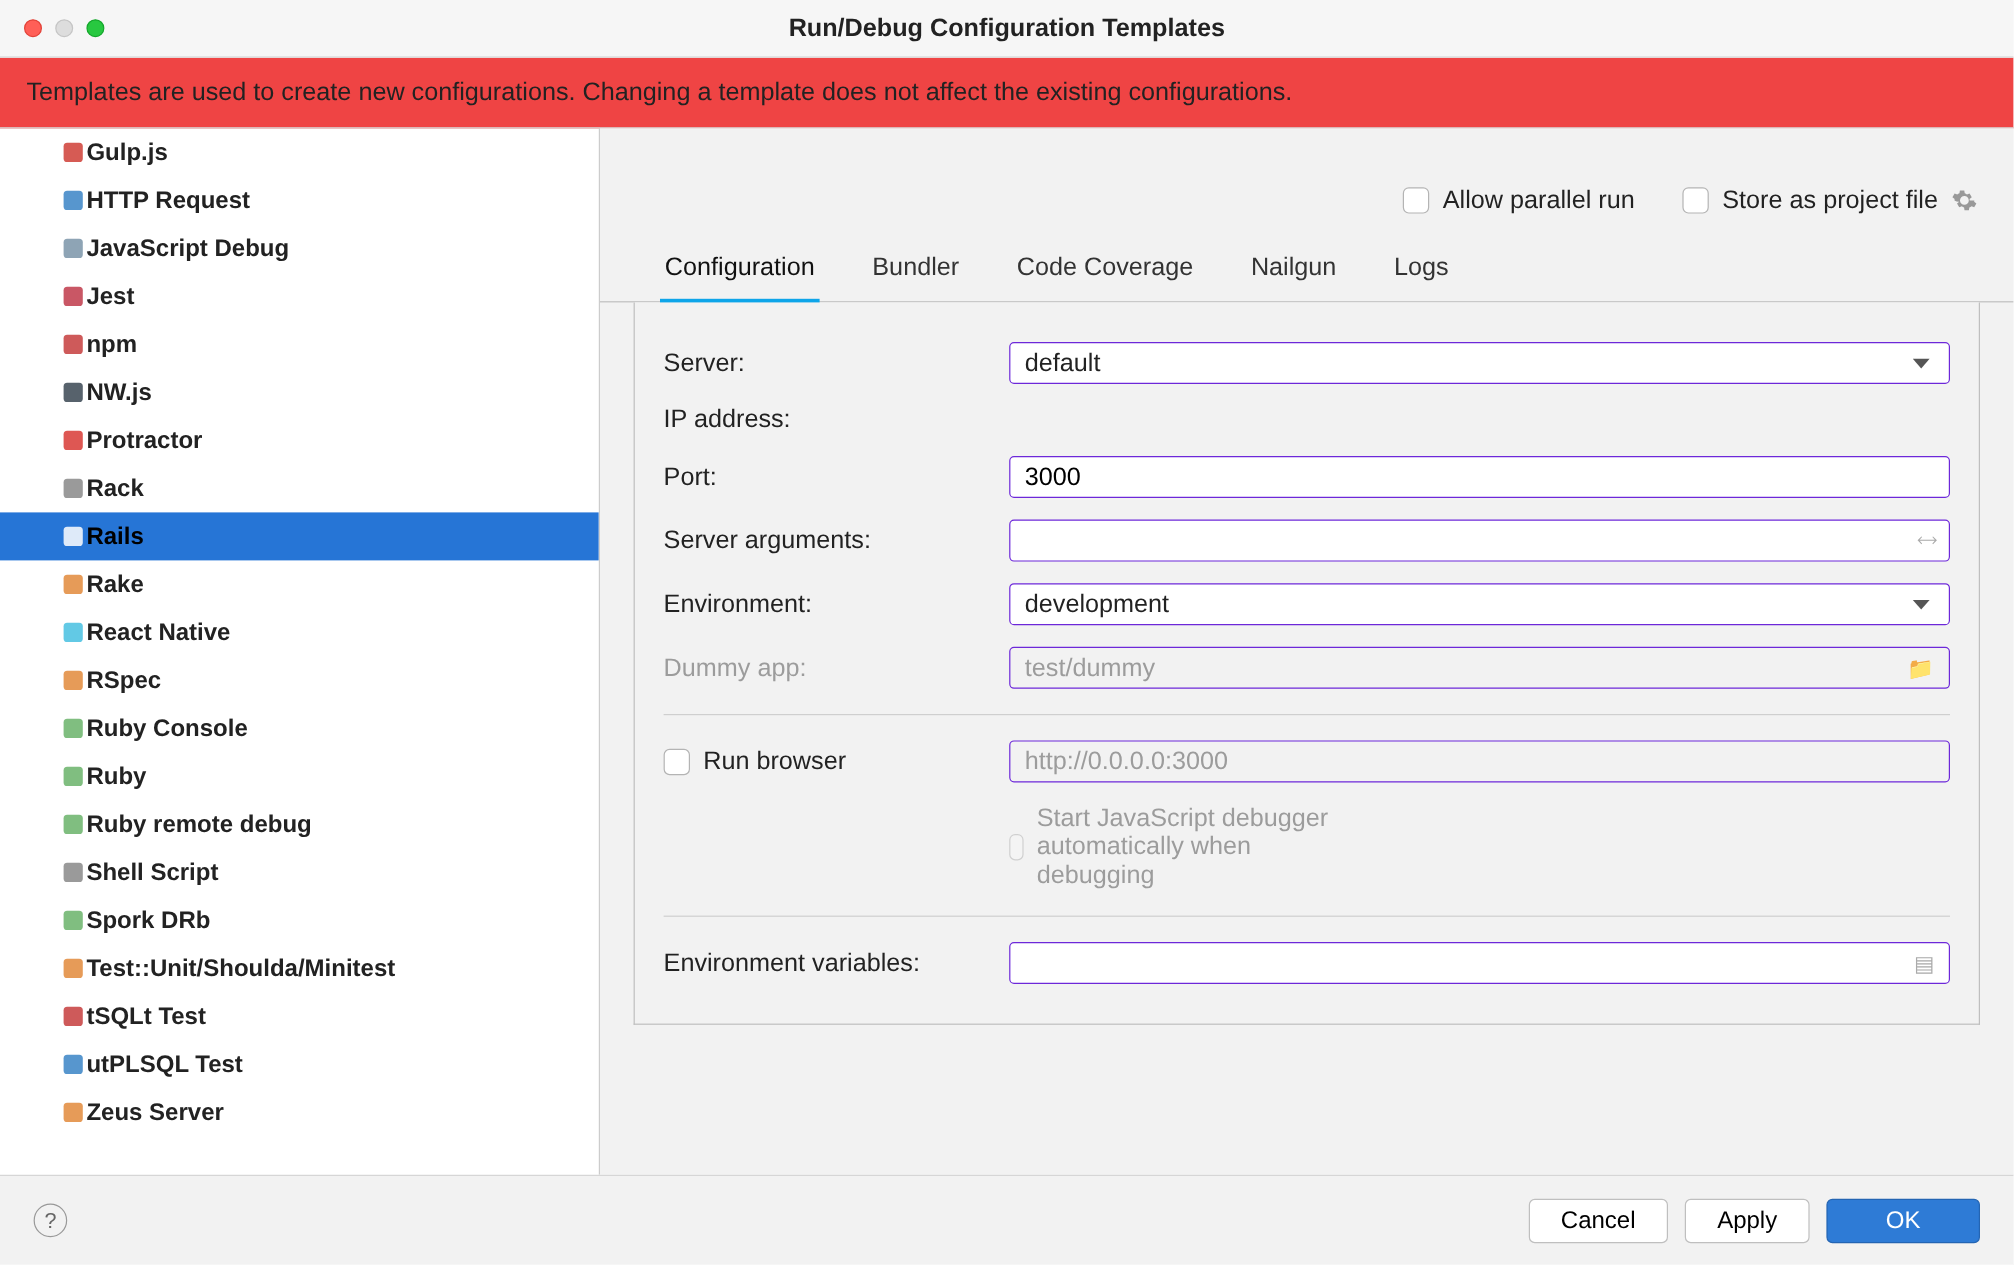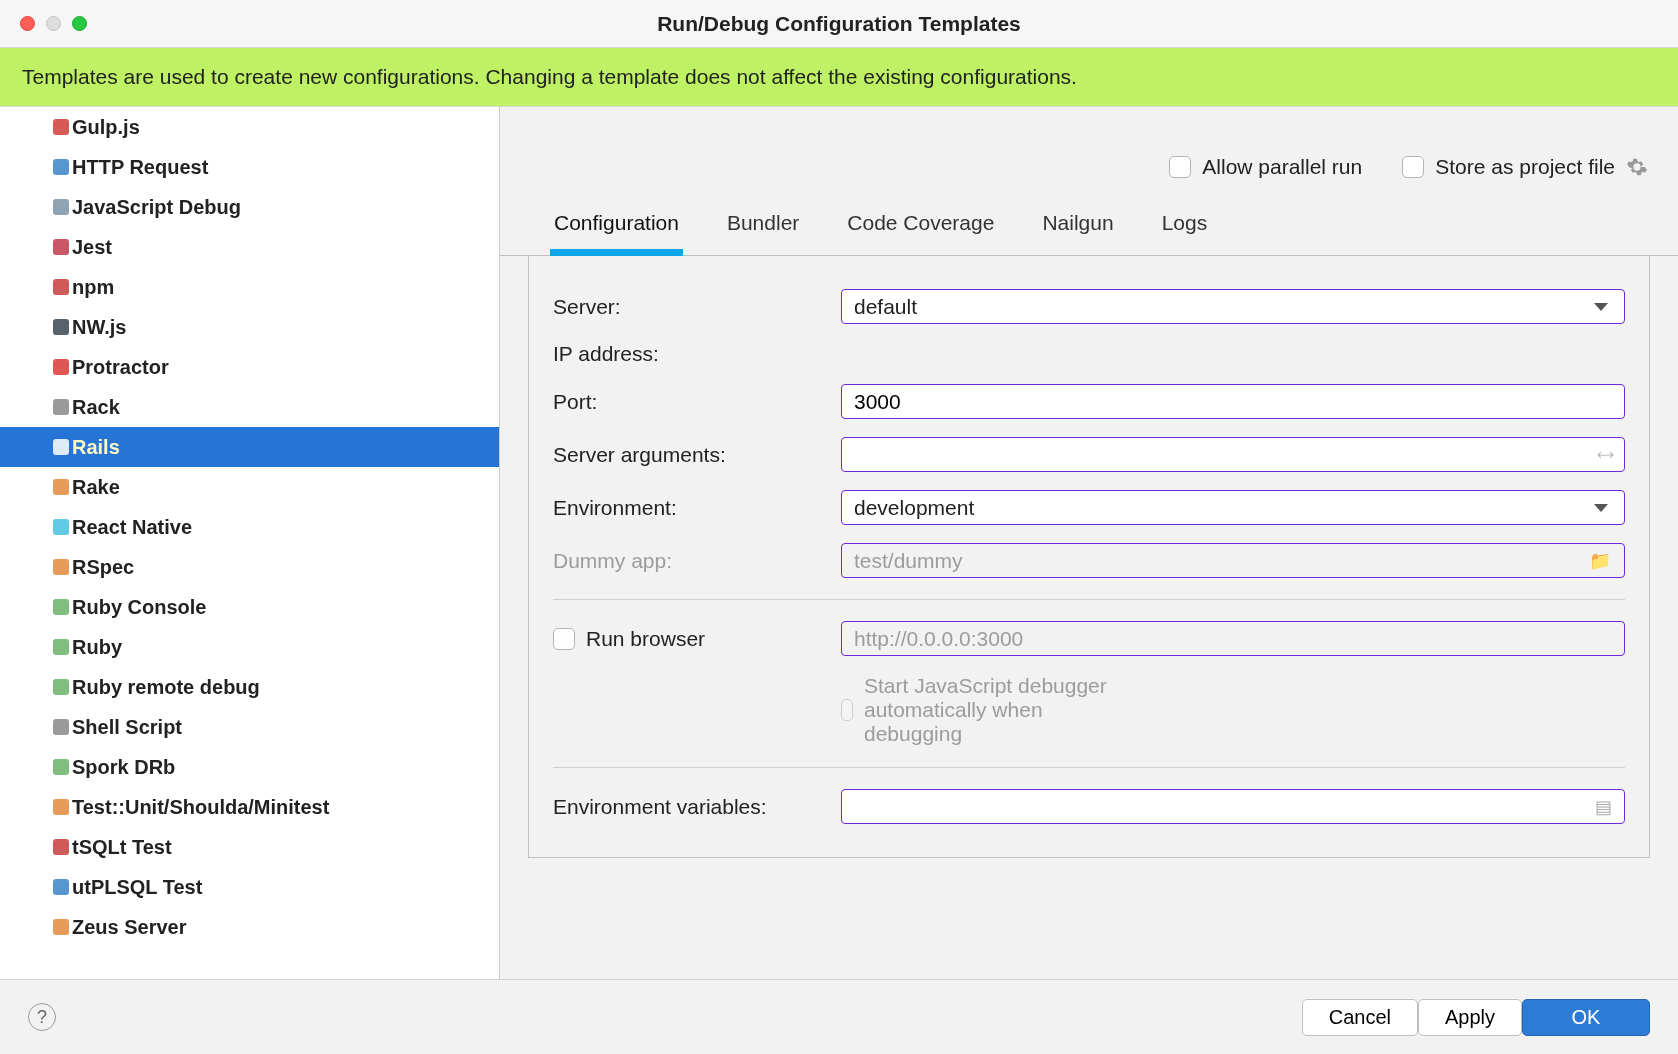--- a/index.html
+++ b/index.html
@@ -4,47 +4,47 @@
 <style>
 *{box-sizing:border-box;margin:0;padding:0;font-family:-apple-system,BlinkMacSystemFont,"Segoe UI",Arial,sans-serif;}
 body{background:#fff;width:1678px;height:1054px;overflow:hidden;display:flex;flex-direction:column;}
 .titlebar{height:48px;display:flex;align-items:center;border-bottom:1px solid #d6d6d6;position:relative;background:#f6f6f6;}
 .traffic{display:flex;gap:11px;padding-left:20px;}
 .tdot{width:15px;height:15px;border-radius:50%;}
 .tdot.r{background:#ff5f57;border:1px solid #e24238;}
 .tdot.y{background:#ddd;border:1px solid #c5c5c5;}
 .tdot.g{background:#28c840;border:1px solid #14a72b;}
 .title{position:absolute;left:0;right:0;text-align:center;font-weight:700;font-size:21px;color:#222;}
-.banner{background:#bef264;border-bottom:1px solid #d6d6d6;padding:17px 22px;font-size:21px;color:#222;}
+.banner{background:#ef4444;border-bottom:1px solid #d6d6d6;padding:17px 22px;font-size:21px;color:#222;}
 .body{flex:1;display:flex;min-height:0;}
 .sidebar{width:500px;border-right:1px solid #ccc;overflow-y:auto;}
 .sidebar::-webkit-scrollbar{width:0;}
 .sidebar-item{display:flex;align-items:center;gap:0;padding:5px 14px 5px 50px;font-weight:700;font-size:20px;color:#222;cursor:pointer;height:40px;}
-.sidebar-item.selected{background:#2675d6;color:#fef9c3;}
+.sidebar-item.selected{background:#2675d6;color:#000000;}
 .sidebar-item .icon{width:22px;height:22px;display:flex;align-items:center;justify-content:center;flex-shrink:0;}
 .main{flex:1;background:#f2f2f2;display:flex;flex-direction:column;padding:0;}
 .toprow{display:flex;justify-content:flex-end;gap:40px;padding:48px 30px 0 30px;align-items:center;}
 .chk{width:22px;height:22px;border:1.5px solid #b4b4b4;border-radius:5px;background:#fff;display:inline-block;vertical-align:middle;}
 .chk.disabled{background:#f4f4f4;border-color:#d0d0d0;}
 .chklabel{font-size:21px;color:#222;display:flex;align-items:center;gap:11px;}
 .chklabel.disabled{color:#999;}
 .tabs{display:flex;gap:40px;padding:32px 0 0 50px;border-bottom:1px solid #bfbfbf;}
 .tab{font-size:21px;color:#333;padding:0 4px 14px 4px;cursor:pointer;}
-.tab.active{color:#111;border-bottom:8px solid #0ea5e9;margin-bottom:-2px;}
+.tab.active{color:#111;border-bottom:4px solid #0ea5e9;margin-bottom:-2px;}
 .form{border:1px solid #bfbfbf;border-top:none;margin:0 28px 0 28px;background:#f2f2f2;padding:24px 0;}
 .row{display:flex;align-items:center;padding:9px 24px;}
 .row label{width:288px;font-size:21px;color:#222;}
 .row label.disabled{color:#9c9c9c;}
 .field{flex:1;height:35px;background:#fff;border:1px solid #6d28d9;border-radius:4px;font-size:21px;padding:3px 12px;color:#222;display:flex;align-items:center;justify-content:space-between;}
 .field.disabled{background:#f2f2f2;color:#9c9c9c;}
 .field input{border:none;outline:none;font-size:21px;width:100%;background:transparent;}
 .dropdown-arrow{width:0;height:0;border-left:7px solid transparent;border-right:7px solid transparent;border-top:8px solid #555;margin-right:4px;}
 .hr{height:1px;background:#cfcfcf;margin:12px 24px;}
 .footer{height:75px;border-top:1px solid #d6d6d6;background:#f2f2f2;display:flex;align-items:center;justify-content:space-between;padding:0 28px;}
-.btns{display:flex;justify-content:center;}
+.btns{display:flex;gap:14px;justify-content:center;}
 .btn{height:37px;min-width:98px;padding:0 26px;font-size:20px;border-radius:5px;border:1px solid #bfbfbf;background:#fff;cursor:pointer;}
 .btn.primary{background:#2e7bd6;border-color:#2465b3;color:#fff;min-width:128px;}
 .help{width:28px;height:28px;border:1.5px solid #999;border-radius:50%;display:flex;align-items:center;justify-content:center;color:#666;font-size:18px;}
 .gear{width:22px;height:22px;color:#999;}
 .expand-icon{color:#aaa;transform:rotate(45deg);font-size:16px;}
 .folder-icon{color:#aaa;font-size:18px;}
 .list-icon{color:#aaa;font-size:18px;}
 </style>
 </head>
 <body>

